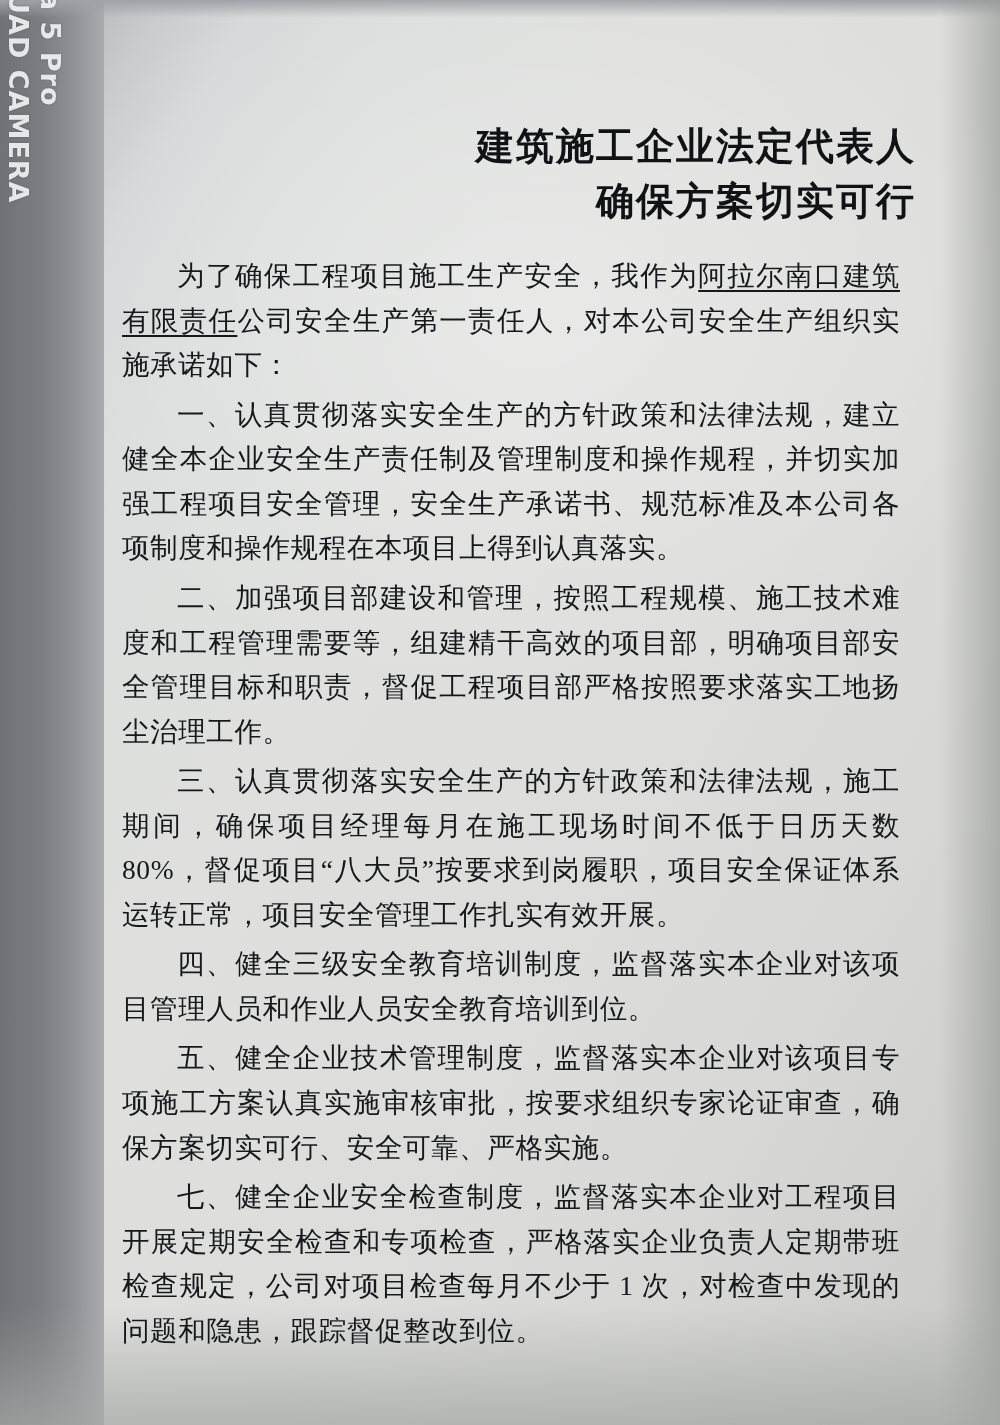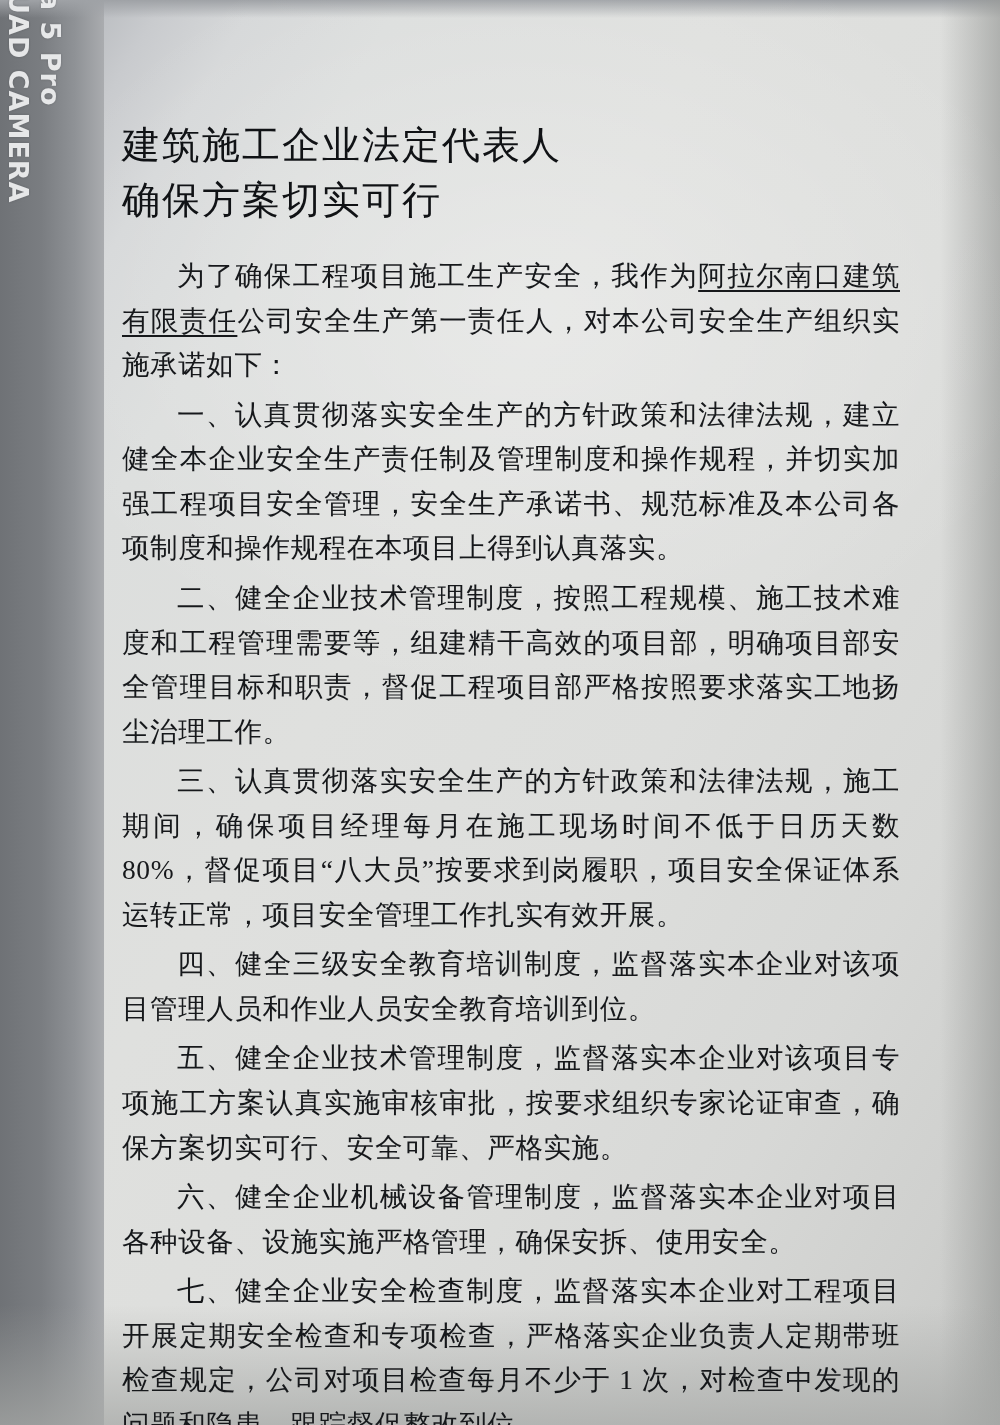--- a/index.html
+++ b/index.html
@@ -89,23 +89,23 @@
   .doc {
     position: absolute;
     left: 104px;
     top: 0;
     width: 830px;
     padding: 0 18px;
     box-sizing: border-box;
     color: #15171a;
   }
   .title {
-    text-align: left;
+    text-align: right;
     font-size: 38px;
-    font-weight: normal;
+    font-weight: bold;
     letter-spacing: 2px;
     line-height: 1.45;
     margin-top: 118px;
     font-family: "DejaVu Serif", "Liberation Serif", serif;
     color: #101215;
   }
   .title .l2 { display: block; }
 
   .body-text {
     margin-top: 26px;
@@ -146,22 +146,21 @@
     <div class="title">
       <span class="l1">建筑施工企业法定代表人</span>
       <span class="l2">确保方案切实可行</span>
     </div>
 
     <div class="body-text">
 
       <p class="para"><span>为了确保工程项目施工生产安全，我作为</span><span class="fill">阿拉尔南口建筑有限责任</span><span>公司安全生产第一责任人，对本公司安全生产组织实施承诺如下：</span></p>
 
       <p class="para">一、认真贯彻落实安全生产的方针政策和法律法规，建立健全本企业安全生产责任制及管理制度和操作规程，并切实加强工程项目安全管理，安全生产承诺书、规范标准及本公司各项制度和操作规程在本项目上得到认真落实。</p>
-      <p class="para">二、健全企业技术管理制度，按照工程规模、施工技术难度和工程管理需要等，组建精干高效的项目部，明确项目部安全管理目标和职责，督促工程项目部严格按照要求落实工地扬尘治理工作。</p>
+      <p class="para">二、加强项目部建设和管理，按照工程规模、施工技术难度和工程管理需要等，组建精干高效的项目部，明确项目部安全管理目标和职责，督促工程项目部严格按照要求落实工地扬尘治理工作。</p>
       <p class="para">三、认真贯彻落实安全生产的方针政策和法律法规，施工期间，确保项目经理每月在施工现场时间不低于日历天数80%，督促项目“八大员”按要求到岗履职，项目安全保证体系运转正常，项目安全管理工作扎实有效开展。</p>
       <p class="para">四、健全三级安全教育培训制度，监督落实本企业对该项目管理人员和作业人员安全教育培训到位。</p>
       <p class="para">五、健全企业技术管理制度，监督落实本企业对该项目专项施工方案认真实施审核审批，按要求组织专家论证审查，确保方案切实可行、安全可靠、严格实施。</p>
-      <p class="para">六、健全企业机械设备管理制度，监督落实本企业对项目各种设备、设施实施严格管理，确保安拆、使用安全。</p>
       <p class="para">七、健全企业安全检查制度，监督落实本企业对工程项目开展定期安全检查和专项检查，严格落实企业负责人定期带班检查规定，公司对项目检查每月不少于 1 次，对检查中发现的问题和隐患，跟踪督促整改到位。</p>
 
     </div>
   </div>
 </div>
 
 </body></html>

